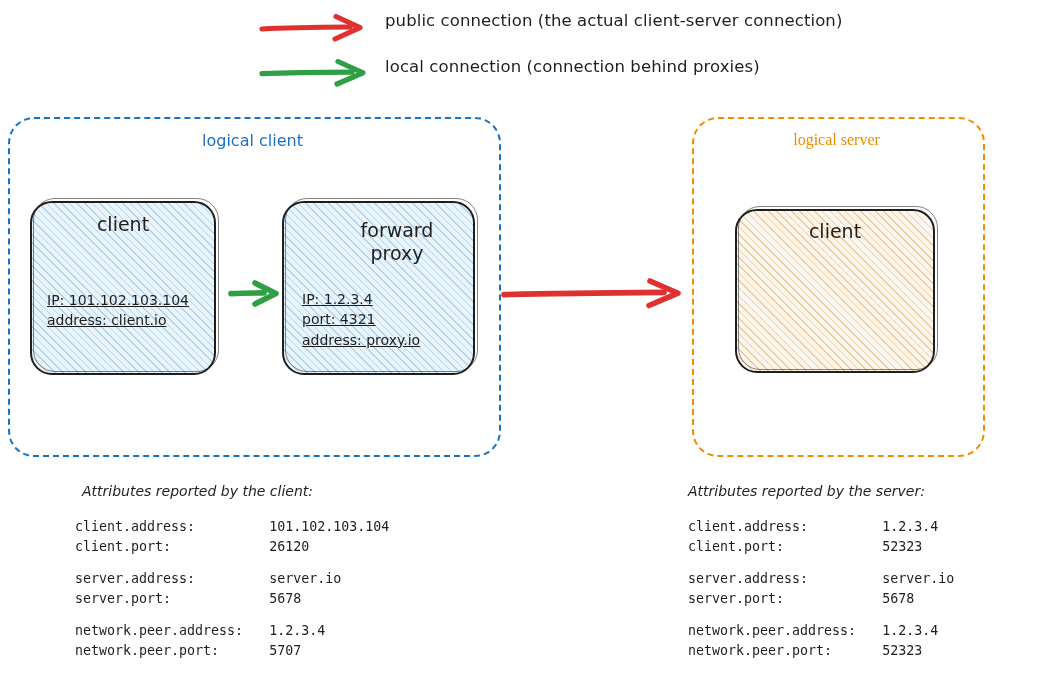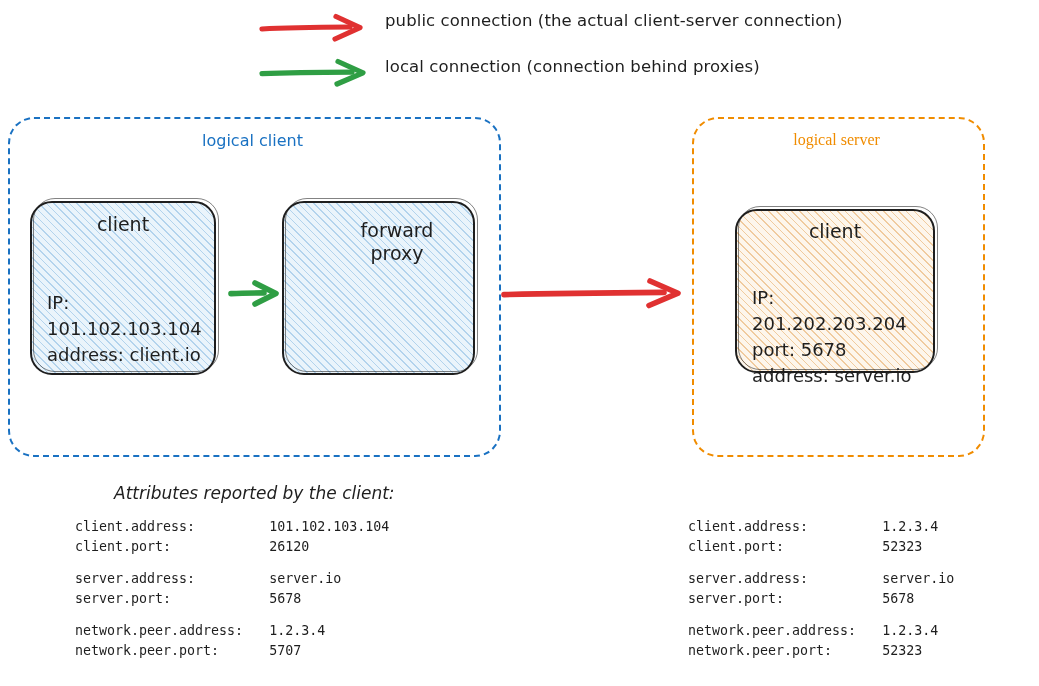--- a/index.html
+++ b/index.html
@@ -101,35 +101,35 @@
     text-align: center;
     font-family: "DejaVu Sans", sans-serif;
     font-size: 19px;
     color: #1e1e1e;
     line-height: 1.22;
     white-space: pre-line;
   }
   .node-props {
     position: absolute;
     font-family: "DejaVu Sans", sans-serif;
-    font-size: 18px;
+    font-size: 14px;
     color: #1e1e1e;
     line-height: 1.45;
     white-space: pre-line;
+    text-decoration: underline;
   }
 
   
   .attr-heading {
     position: absolute;
     font-family: "DejaVu Sans", sans-serif;
     font-style: italic;
-    font-size: 17px;
+    font-size: 14px;
     color: #1e1e1e;
     white-space: nowrap;
-    margin-left: 32px;
   }
   .attr-table {
     position: absolute;
     font-family: "DejaVu Sans Mono", monospace;
     font-size: 13.3px;
     color: #1e1e1e;
     border-collapse: collapse;
   }
   .attr-table td {
     padding: 0;
@@ -174,36 +174,36 @@
   <svg class="abs" style="left:228px;top:278px;" width="58" height="32" viewBox="0 0 58 32">
     <path d="M3 15.6 C12 15.2, 22 15.0, 36 14.9" stroke="#2f9e44" stroke-width="5.6" fill="none" stroke-linecap="round"></path>
     <path d="M27 5 L48 15.4 L27 26" stroke="#2f9e44" stroke-width="5.6" fill="none" stroke-linecap="round" stroke-linejoin="round"></path>
   </svg>
 
   <div class="node blue" style="left:282px;top:201px;width:193px;height:174px;">
   </div>
   <div class="node-sketch" style="left:285px;top:198px;width:193px;height:174px;"></div>
   <div class="node-title" style="left:282px;top:219px;width:230px;">forward
 proxy</div>
+  <div class="node-props" style="left:302px;top:289px;width:172px;">IP: 1.2.3.4
+port: 4321
+address: proxy.io</div>
 
   <svg class="abs" style="left:500px;top:276px;" width="186" height="36" viewBox="0 0 186 36">
     <path d="M4 18.6 C50 17.4, 110 16.8, 164 16.4" stroke="#e03131" stroke-width="5.6" fill="none" stroke-linecap="round"></path>
     <path d="M150 5 L178 17.2 L149 29.5" stroke="#e03131" stroke-width="5.6" fill="none" stroke-linecap="round" stroke-linejoin="round"></path>
   </svg>
 
   <div class="group server-group" style="left:692px;top:117px;width:289px;height:336px;"></div>
   <div class="group-label server-label" style="left:692px;top:131px;width:289px;font-family:Liberation Serif, serif;">logical server</div>
 
   <div class="node orange" style="left:735px;top:209px;width:200px;height:164px;">
   </div>
   <div class="node-sketch" style="left:738px;top:206px;width:200px;height:164px;"></div>
   <div class="node-title" style="left:735px;top:220px;width:200px;">client</div>
-  <div class="node-props" style="left:752px;top:285px;width:182px;">IP: 201.202.203.204
-port: 5678
-address: server.io</div>
 
   <div class="attr-heading" style="left:82px;top:483px;">Attributes reported by the client:</div>
   <table class="attr-table" style="left:75px;top:517px;">
     <tbody>
         <tr>
           <td class="key">client.address:        </td>
           <td class="value">101.102.103.104</td>
         </tr>
         <tr>
           <td class="key">client.port:           </td>
@@ -227,20 +227,21 @@
           <td class="key">network.peer.address:  </td>
           <td class="value">1.2.3.4</td>
         </tr>
         <tr>
           <td class="key">network.peer.port:     </td>
           <td class="value">5707</td>
         </tr>
       </tbody>
   </table>
 
+  <div class="attr-heading" style="left:688px;top:483px;">Attributes reported by the server:</div>
   <table class="attr-table" style="left:688px;top:517px;">
     <tbody>
         <tr>
           <td class="key">client.address:        </td>
           <td class="value">1.2.3.4</td>
         </tr>
         <tr>
           <td class="key">client.port:           </td>
           <td class="value">52323</td>
         </tr>

